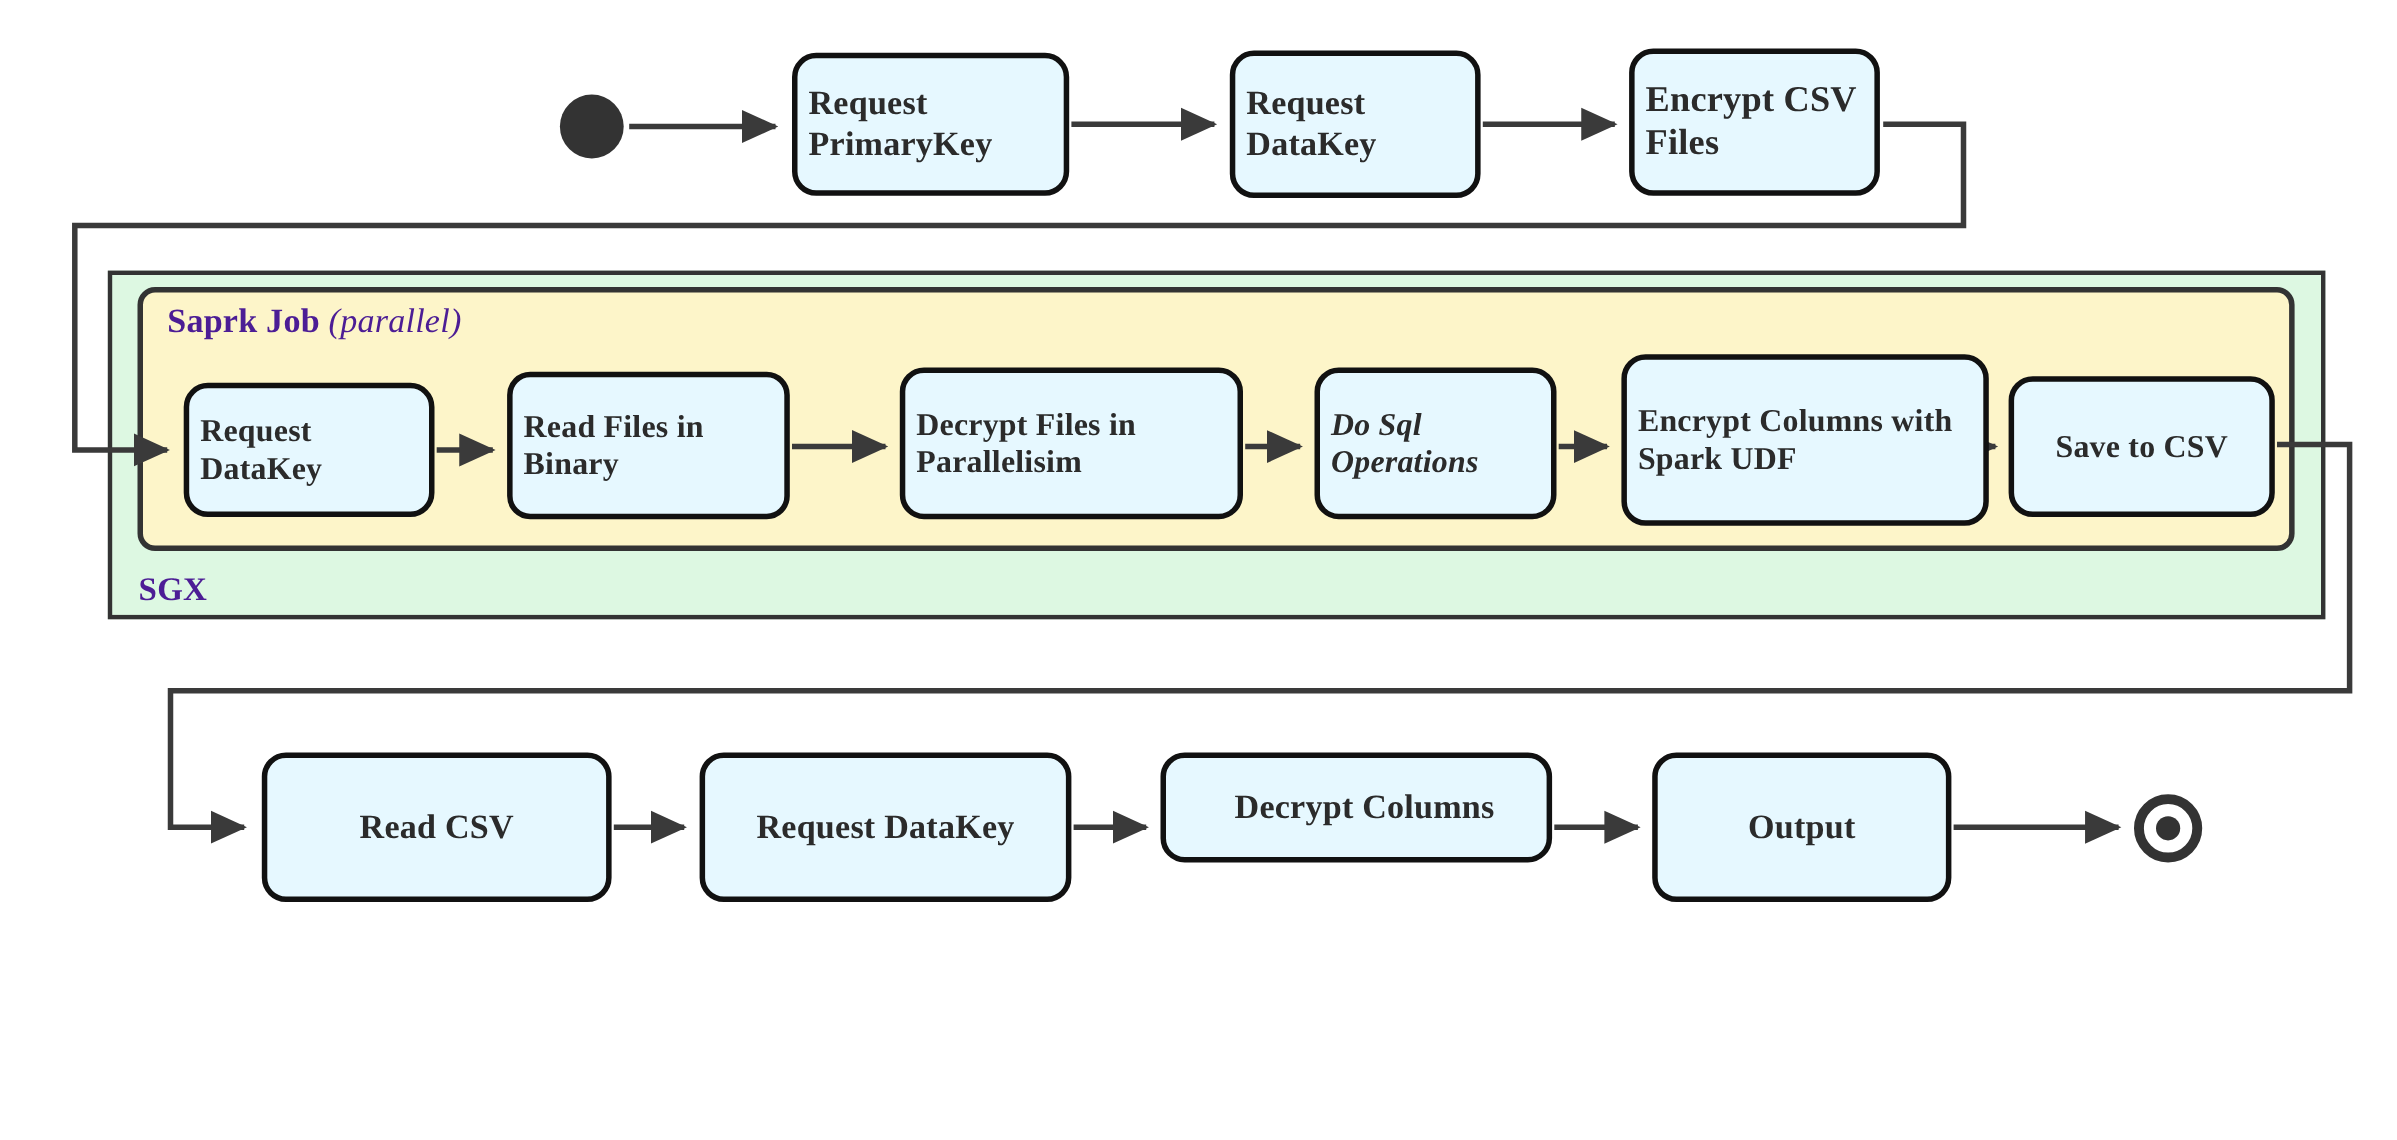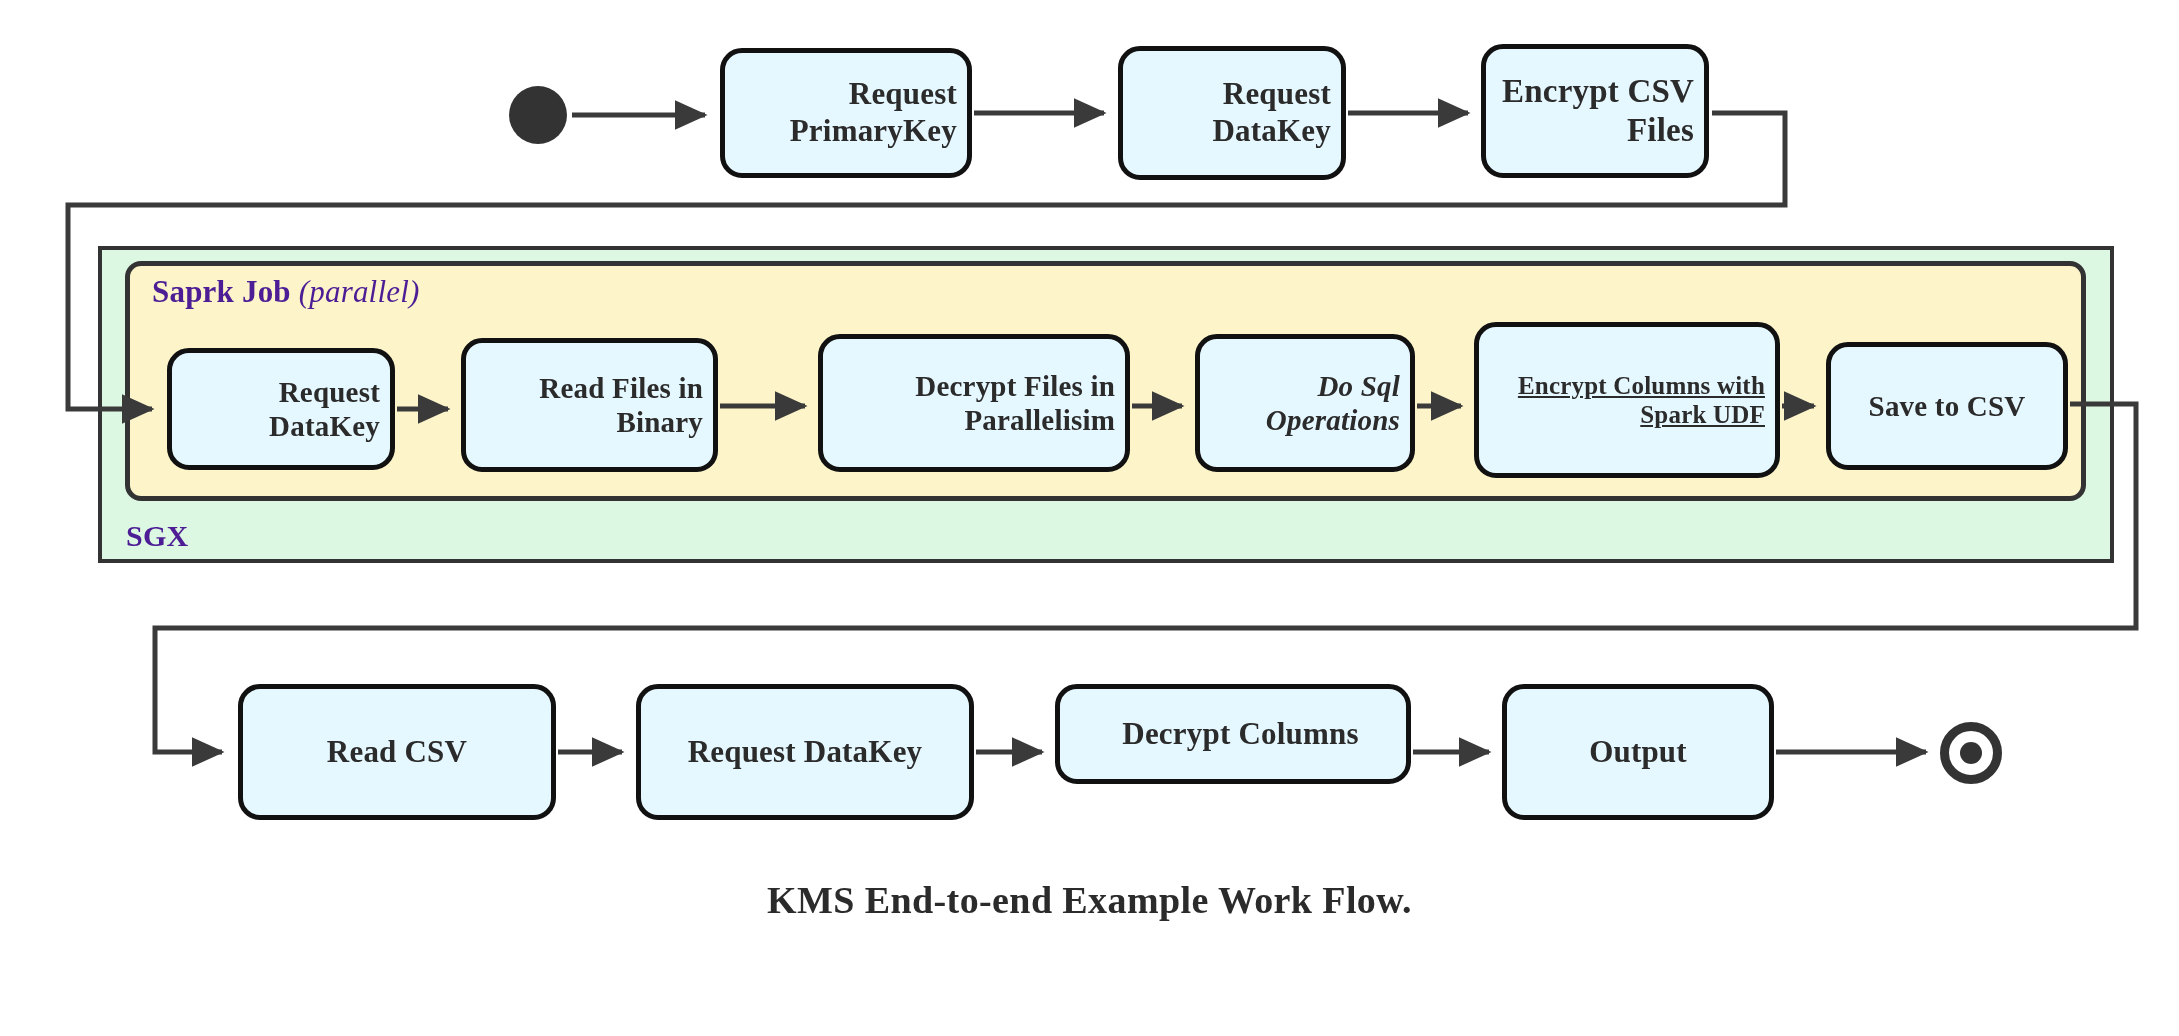--- a/index.html
+++ b/index.html
@@ -55,21 +55,21 @@
   
   .node {
     position: absolute;
     box-sizing: border-box;
     background: #e6f8ff;
     border: 5px solid #111111;
     border-radius: 22px;
     display: flex;
     align-items: center;
     justify-content: center;
-    text-align: right;
+    text-align: left;
     font-weight: bold;
     color: #2b2b2b;
     line-height: 1.18;
     letter-spacing: 0.2px;
   }
 
   
   .start-node {
     position: absolute;
     background: #333333;
@@ -160,21 +160,21 @@
       </div>
       <div class="node" style="left: 461px; top: 338px; width: 257px; height: 134px; font-size: 29px; border-radius: 21px;">
         <span style="padding: 0px 10px;">Read Files in Binary</span>
       </div>
       <div class="node" style="left: 818px; top: 334px; width: 312px; height: 138px; font-size: 29px;">
         <span style="padding: 0px 10px;">Decrypt Files in Parallelisim</span>
       </div>
       <div class="node" style="left: 1195px; top: 334px; width: 220px; height: 138px; font-size: 29px; font-style: italic;">
         <span style="padding: 0px 10px;">Do Sql Operations</span>
       </div>
-      <div class="node" style="left: 1474px; top: 322px; width: 306px; height: 156px; font-size: 25px; text-decoration: underline;">
+      <div class="node" style="left: 1474px; top: 322px; width: 334px; height: 156px; font-size: 29px;">
         <span style="padding: 0px 10px;">Encrypt Columns with Spark UDF</span>
       </div>
       <div class="node" style="left: 1826px; top: 342px; width: 242px; height: 128px; font-size: 29px;">
         <span style="padding: 0px 10px;">Save to CSV</span>
       </div>
       <div class="node" style="left: 238px; top: 684px; width: 318px; height: 136px; font-size: 31px;">
         <span style="padding: 0px 10px;">Read CSV</span>
       </div>
       <div class="node" style="left: 636px; top: 684px; width: 338px; height: 136px; font-size: 31px;">
         <span style="padding: 0px 10px;">Request DataKey</span>
@@ -184,15 +184,14 @@
       </div>
       <div class="node" style="left: 1502px; top: 684px; width: 272px; height: 136px; font-size: 31px;">
         <span style="padding: 0px 10px;">Output</span>
       </div>
     </div>
 
   <div class="end-node" id="node-end" style="left: 1940px; top: 722px; width: 62px; height: 62px;">
     <span class="end-dot"></span>
   </div>
 
-  <div class="caption" style="top:878px; font-size:38px;">KMS End-to-end Example Work Flow.</div>
 
 </div>
 
 </body></html>

